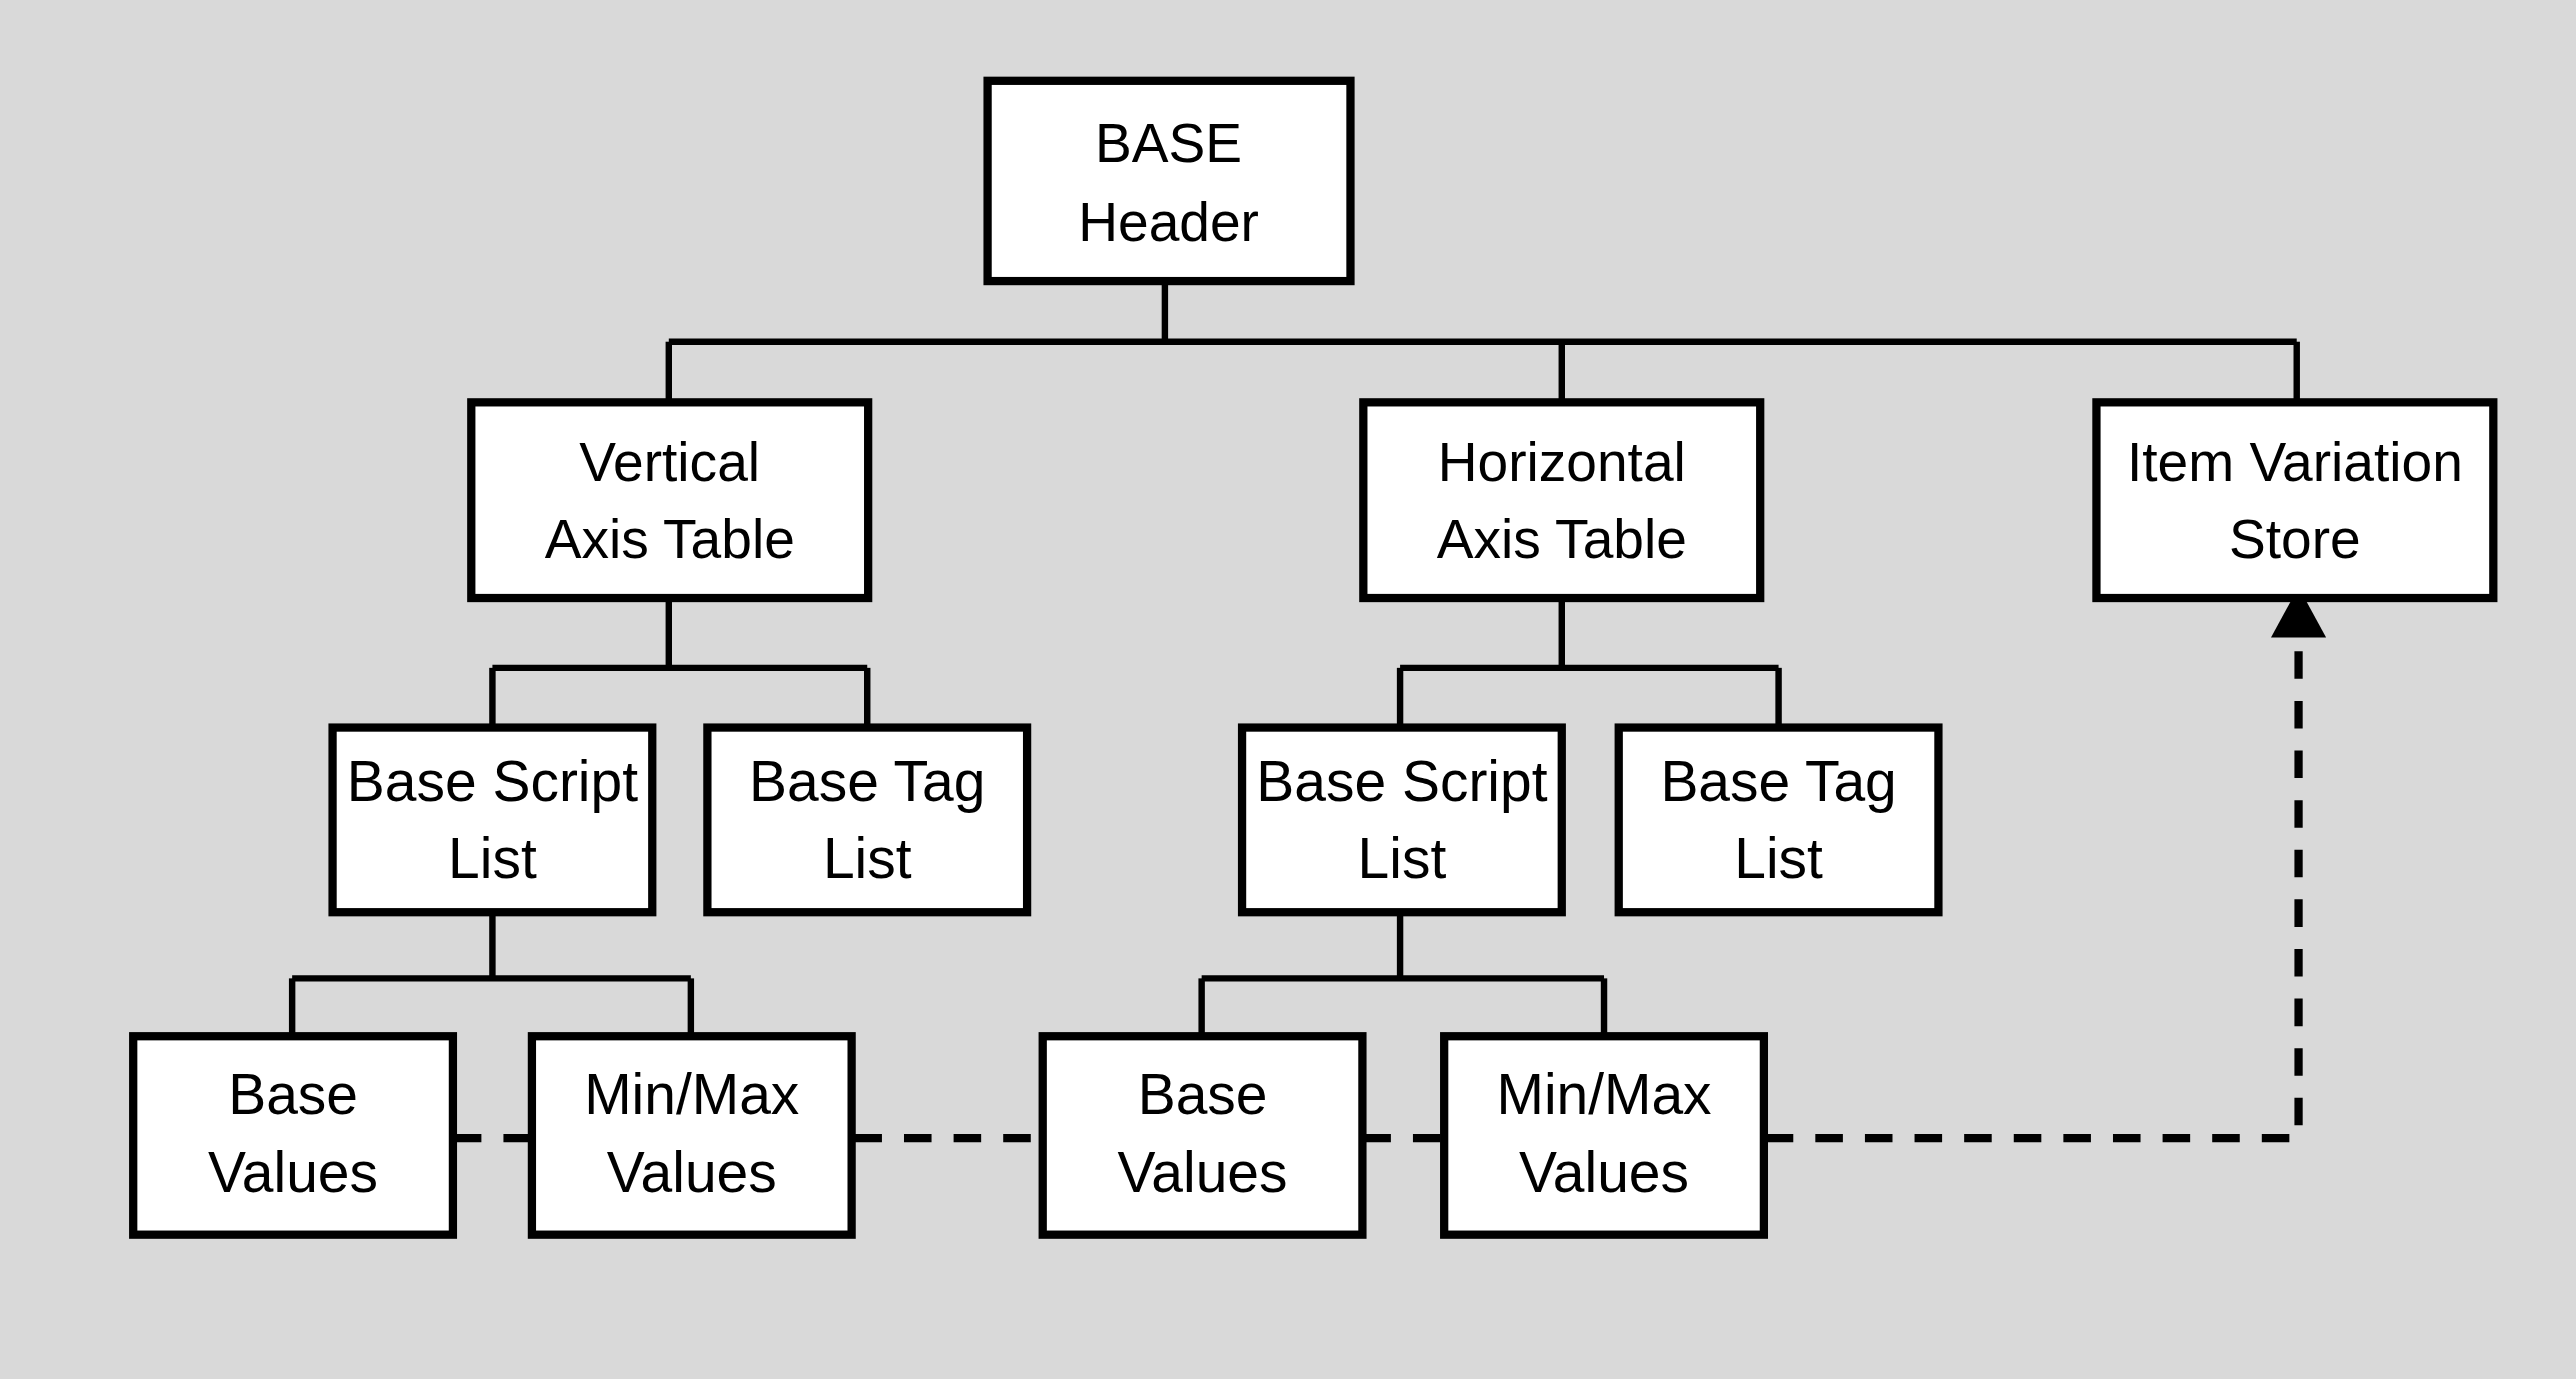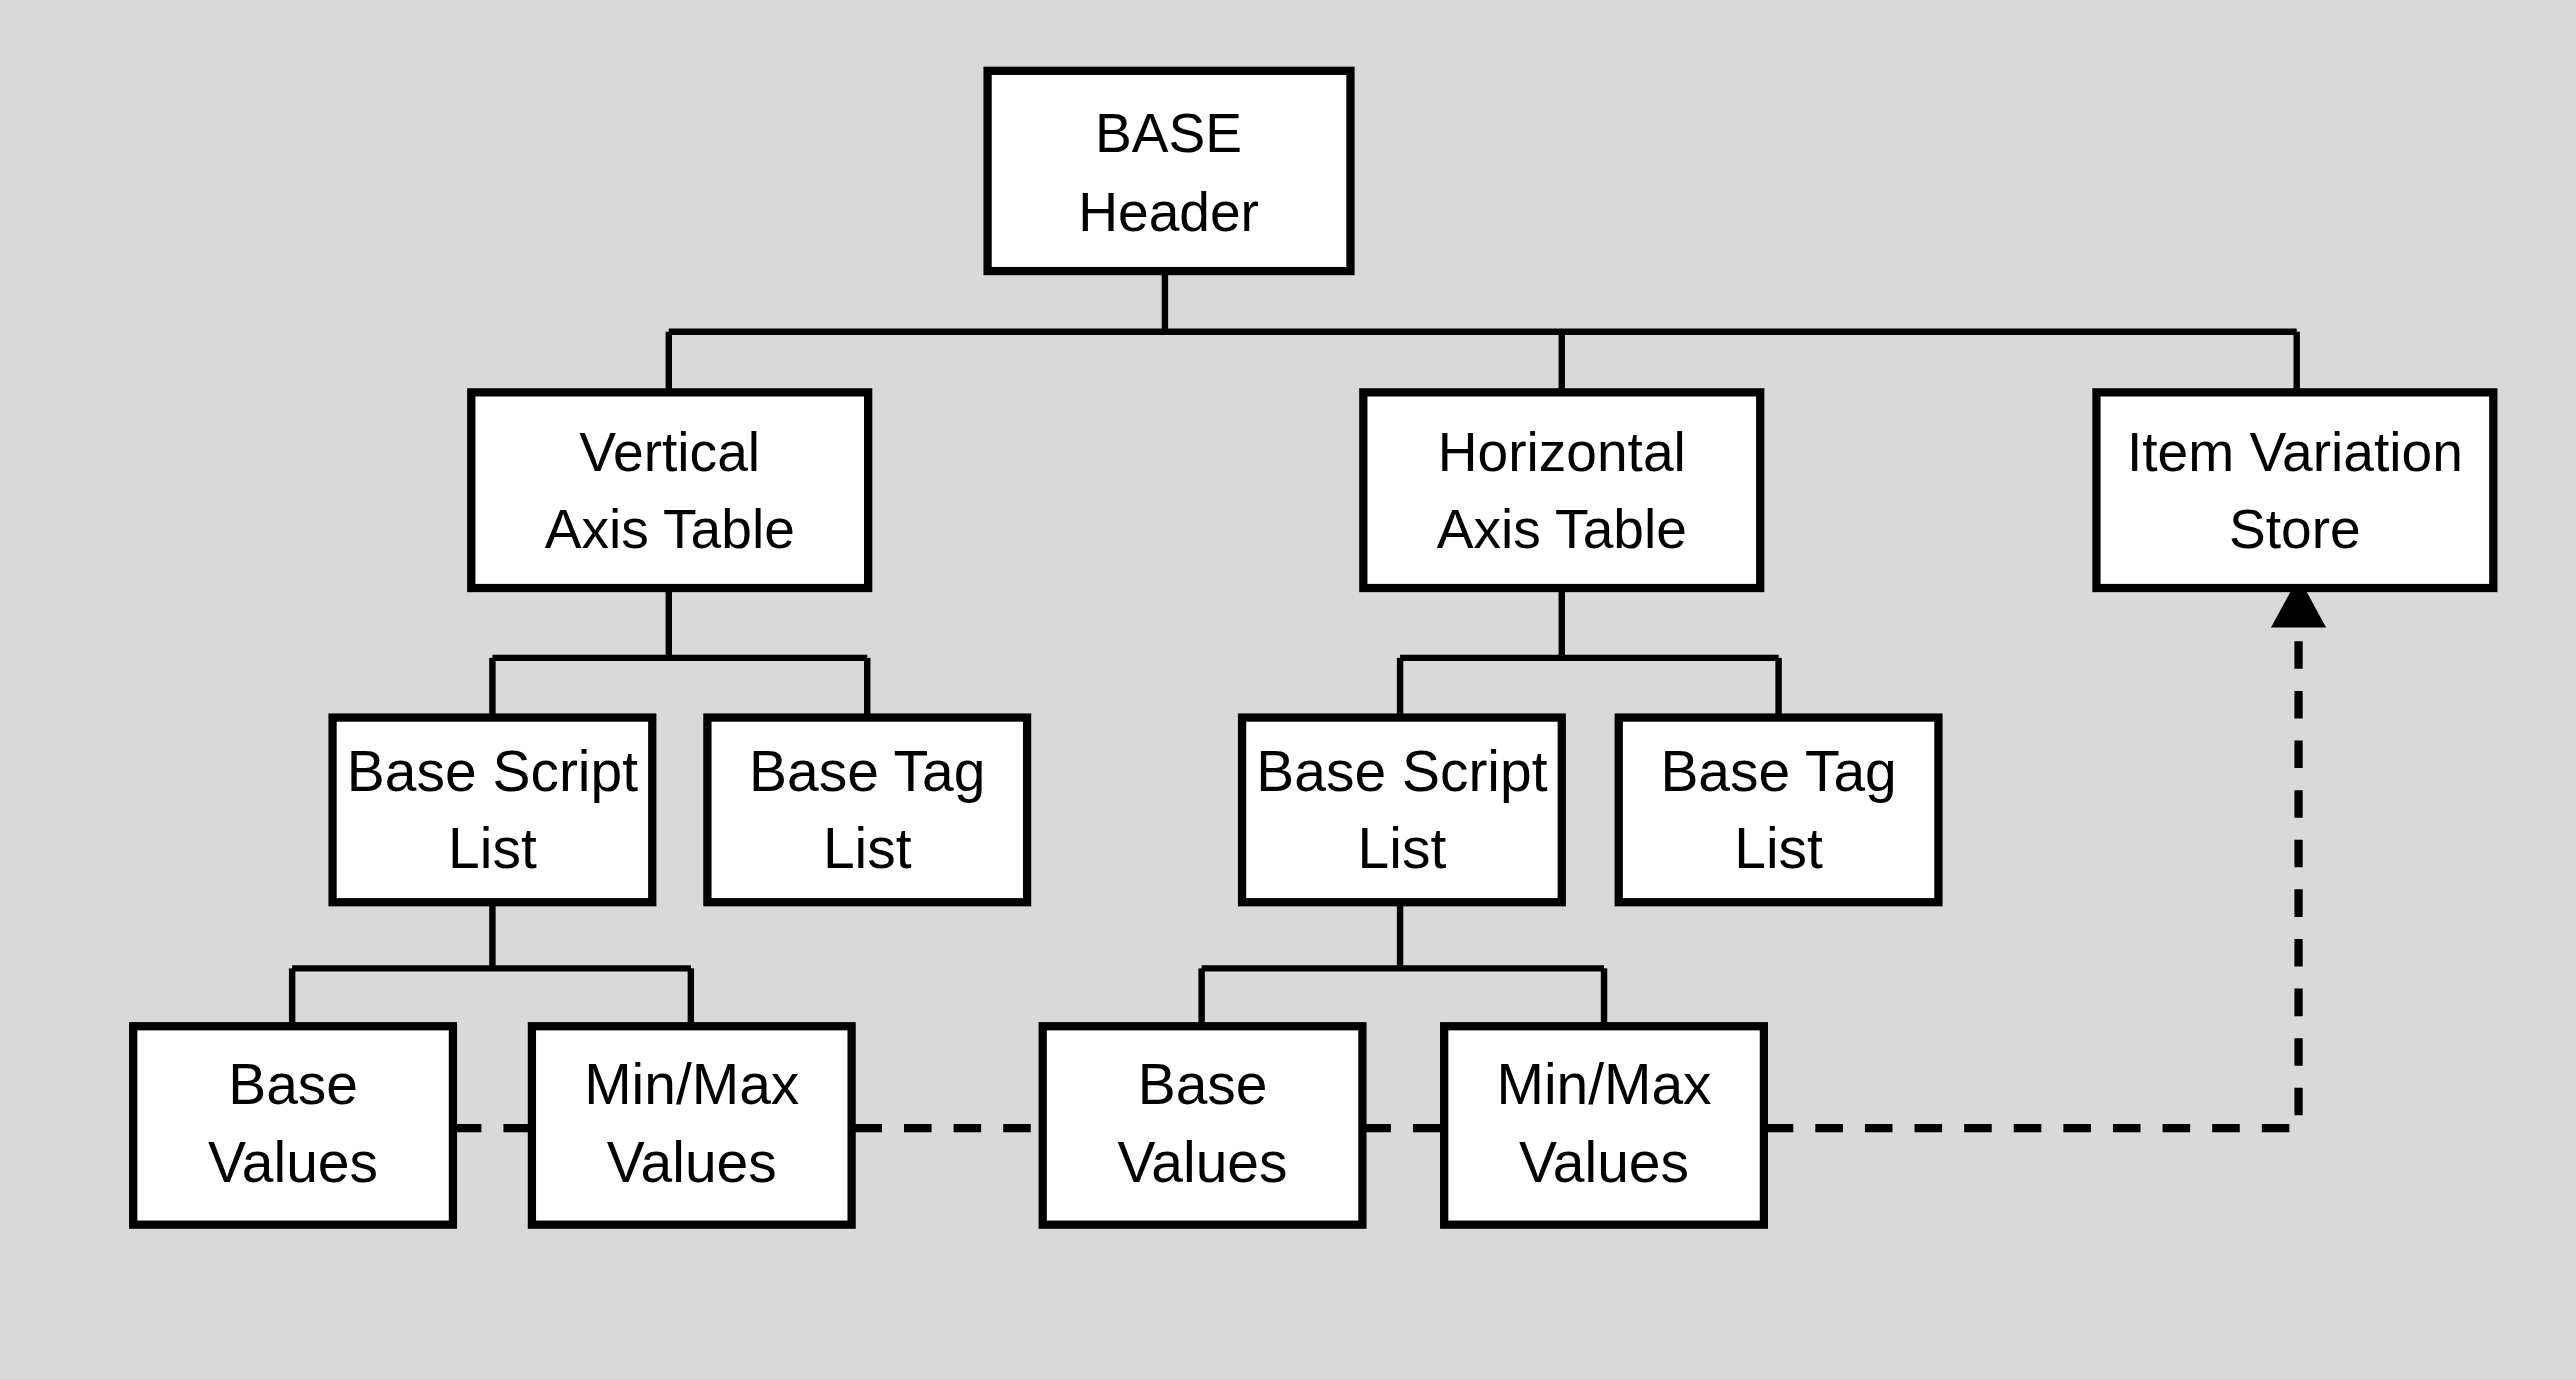--- a/index.html
+++ b/index.html
@@ -11,20 +11,21 @@
     width: 2576px;
     height: 1380px;
     overflow: hidden;
     font-family: "Liberation Sans", sans-serif;
   }
   #diagram-root {
     position: relative;
     width: 2576px;
     height: 1112px;
     background: #d9d9d9;
+    margin-top: 10px;
   }
   svg#diagram-svg {
     position: absolute;
     left: 0;
     top: 0;
     width: 2576px;
     height: 1380px;
     display: block;
   }
   .node-box {

